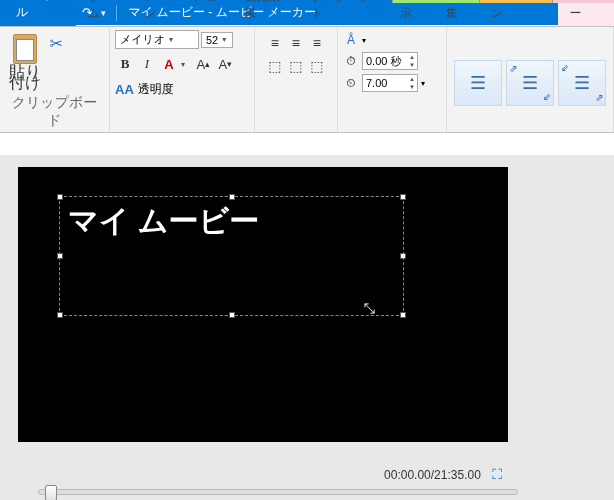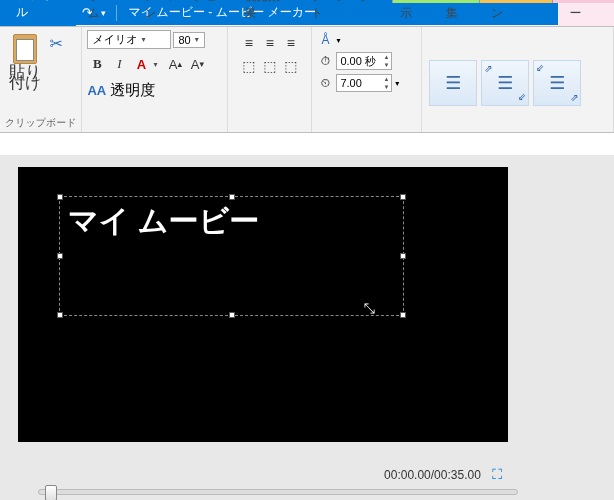--- a/index.html
+++ b/index.html
@@ -23,21 +23,21 @@
 
 .tabs { height:24px; display:flex; align-items:flex-end; border-bottom:1px solid #c0c0c0; position:relative; margin-top:-22px; }
 .tab { padding:5px 12px 4px; font-size:12px; color:#444; cursor:pointer; }
 .tab.file { background:#0078d7; color:#fff; padding:6px 16px 5px; }
 .tab-ctx { position:absolute; right:0; display:flex; top:-22px; }
 
 
 .ribbon { height:106px; background:#f3f3f3; border-bottom:1px solid #c0c0c0; display:flex; }
 .group { border-right:1px solid #ddd; display:flex; flex-direction:column; padding:3px 5px 0; }
 .group-body { flex:1; display:flex; align-items:flex-start; }
-.group-label { text-align:center; font-size:10px; color:#666; padding:1px 0 2px; }
+.group-label { text-align:center; font-size:14px; color:#666; padding:1px 0 2px; }
 
 .big-btn { display:flex; flex-direction:column; align-items:center; padding:2px 4px; cursor:pointer; }
 .big-btn .ic { width:28px; height:32px; margin-bottom:2px; }
 .big-btn .lbl { font-size:16px; line-height:11px; color:#333; }
 
 .clipboard-ic { position:relative; }
 .clipboard-ic::before { content:""; position:absolute; width:22px; height:28px; background:#d8a95e; border:1px solid #b8894e; left:2px; top:2px; border-radius:2px; }
 .clipboard-ic::after { content:""; position:absolute; width:16px; height:20px; background:#fff; border:1px solid #888; left:5px; top:7px; }
 
 .scissors { color:#2a6dc0; font-size:16px; cursor:pointer; margin:4px 2px; }
@@ -155,37 +155,37 @@
     <div class="group-label">クリップボード</div>
   </div>
 
   <div class="group" style="width:146px">
     <div class="group-body" style="flex-direction:column;gap:2px">
       <div class="font-row">
         <div class="dd dd-font">
             <span>メイリオ</span>
           </div>
         <div class="dd dd-size">
-            <span>80</span>
+            <span>52</span>
           </div>
       </div>
       <div class="font-row">
         <span class="icon-btn bold">B</span>
         <span class="icon-btn italic">I</span>
         <span class="icon-btn">
             <span class="red" style="font-weight:700">A</span>
           </span>
         <span style="font-size:8px;color:#555;cursor:pointer">▾</span>
         <span style="width:4px"></span>
         <span class="icon-btn">A<sup style="font-size:9px">▴</sup></span>
         <span class="icon-btn">A<sub style="font-size:9px">▾</sub></span>
       </div>
       <div class="font-row" style="margin-top:2px">
         <span class="blue" style="font-weight:700;font-size:13px;margin-right:2px">AA</span>
-        <span style="font-size:15px">透明度</span>
+        <span style="font-size:12px">透明度</span>
       </div>
     </div>
   </div>
 
   <div class="group para-grp" style="width:84px">
     <div class="group-body" style="flex-direction:column;align-items:center">
       <div class="align-set">
         <span class="icon-btn">≡</span>
         <span class="icon-btn">≡</span>
         <span class="icon-btn">≡</span>
@@ -247,21 +247,21 @@
         <div class="handle h-tr"></div>
         <div class="handle h-ml"></div>
         <div class="handle h-mr"></div>
         <div class="handle h-bl"></div>
         <div class="handle h-bm"></div>
         <div class="handle h-br"></div>
         <div class="cursor-resize">⤡</div>
       </div>
     </div>
     <div class="timecode">
-      <span>00:00.00/00:35.00</span>
+      <span>00:00.00/21:35.00</span>
       <span class="fs">⛶</span>
     </div>
     <div class="slider">
       <div class="thumb"></div>
     </div>
   </div>
 
 </div>
 
 </body></html>

